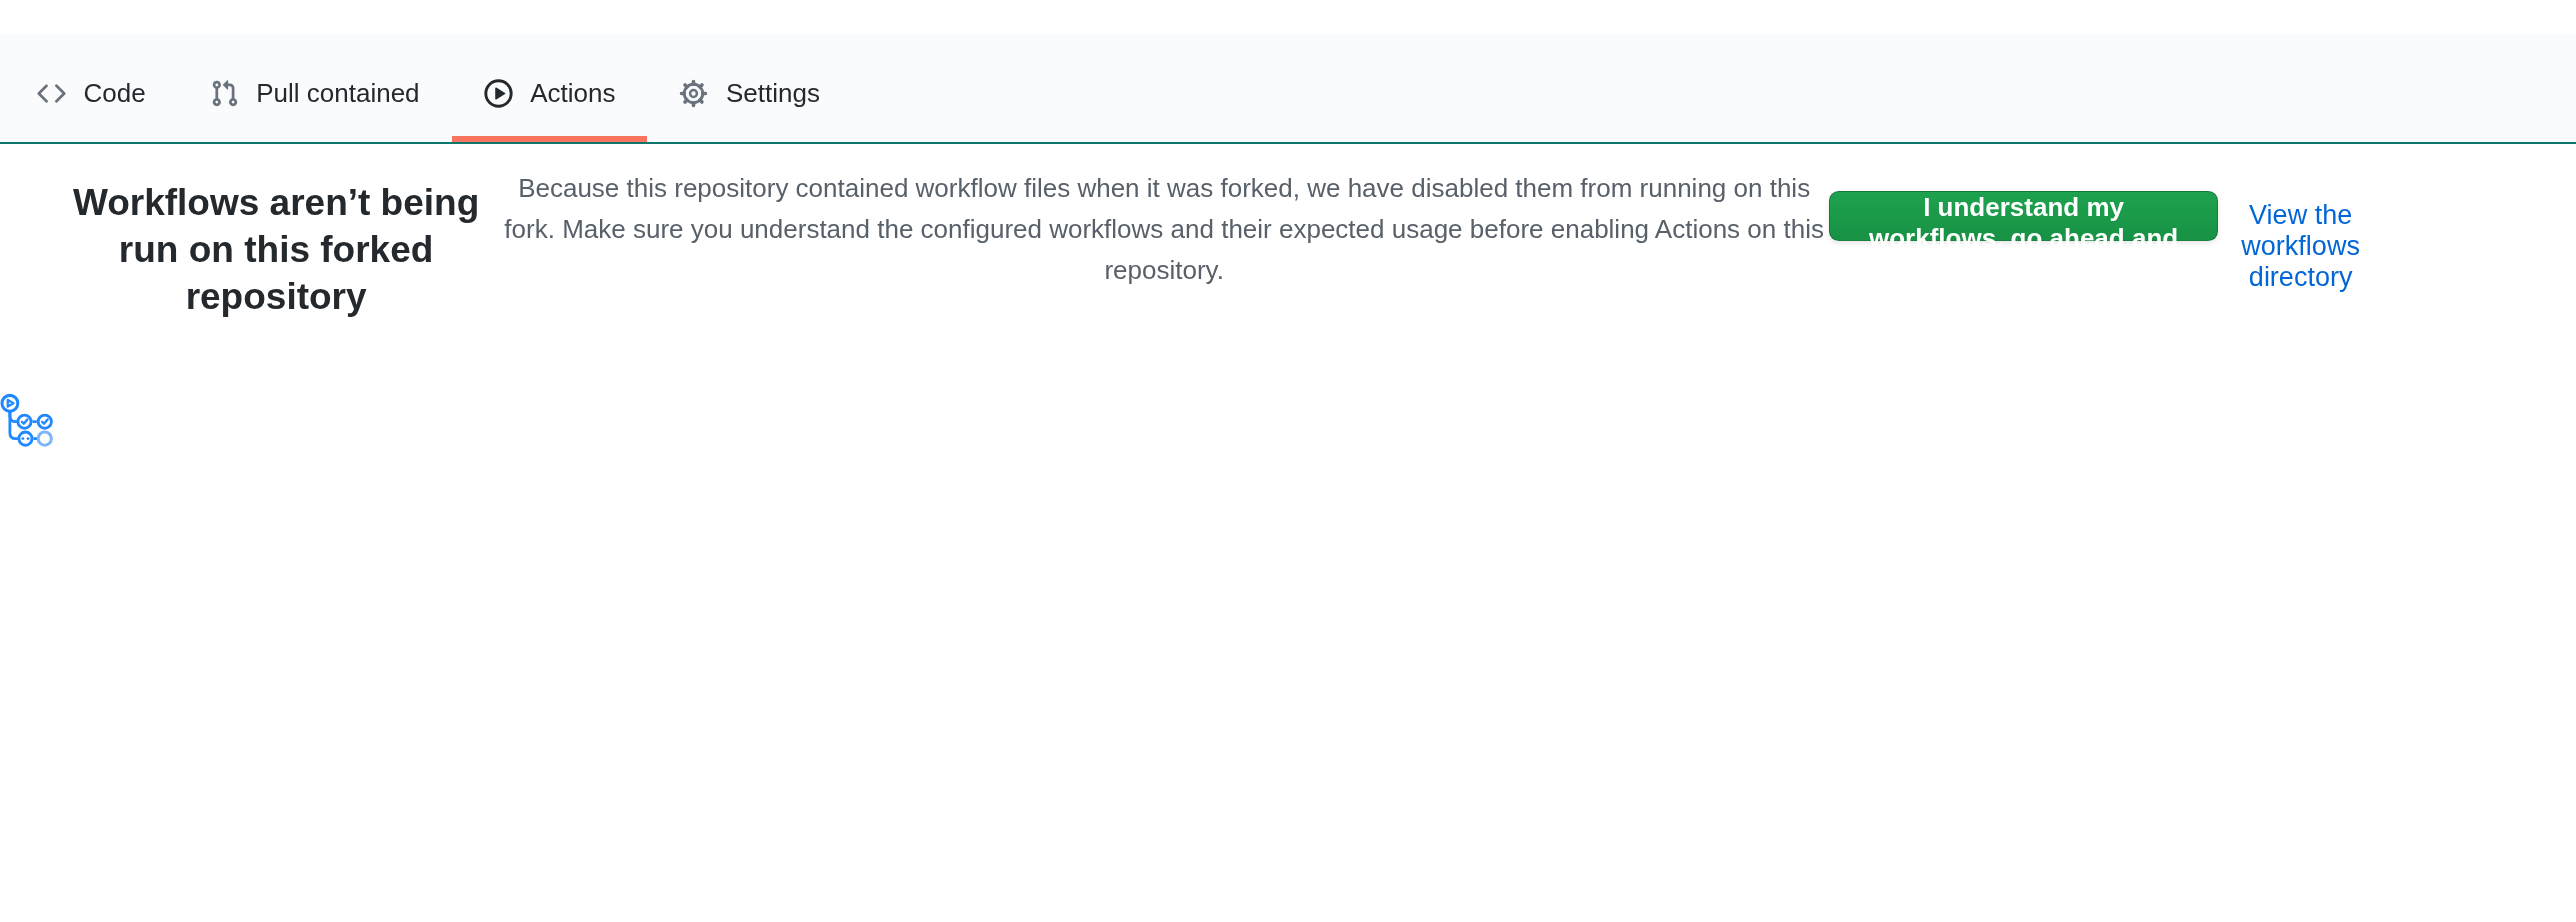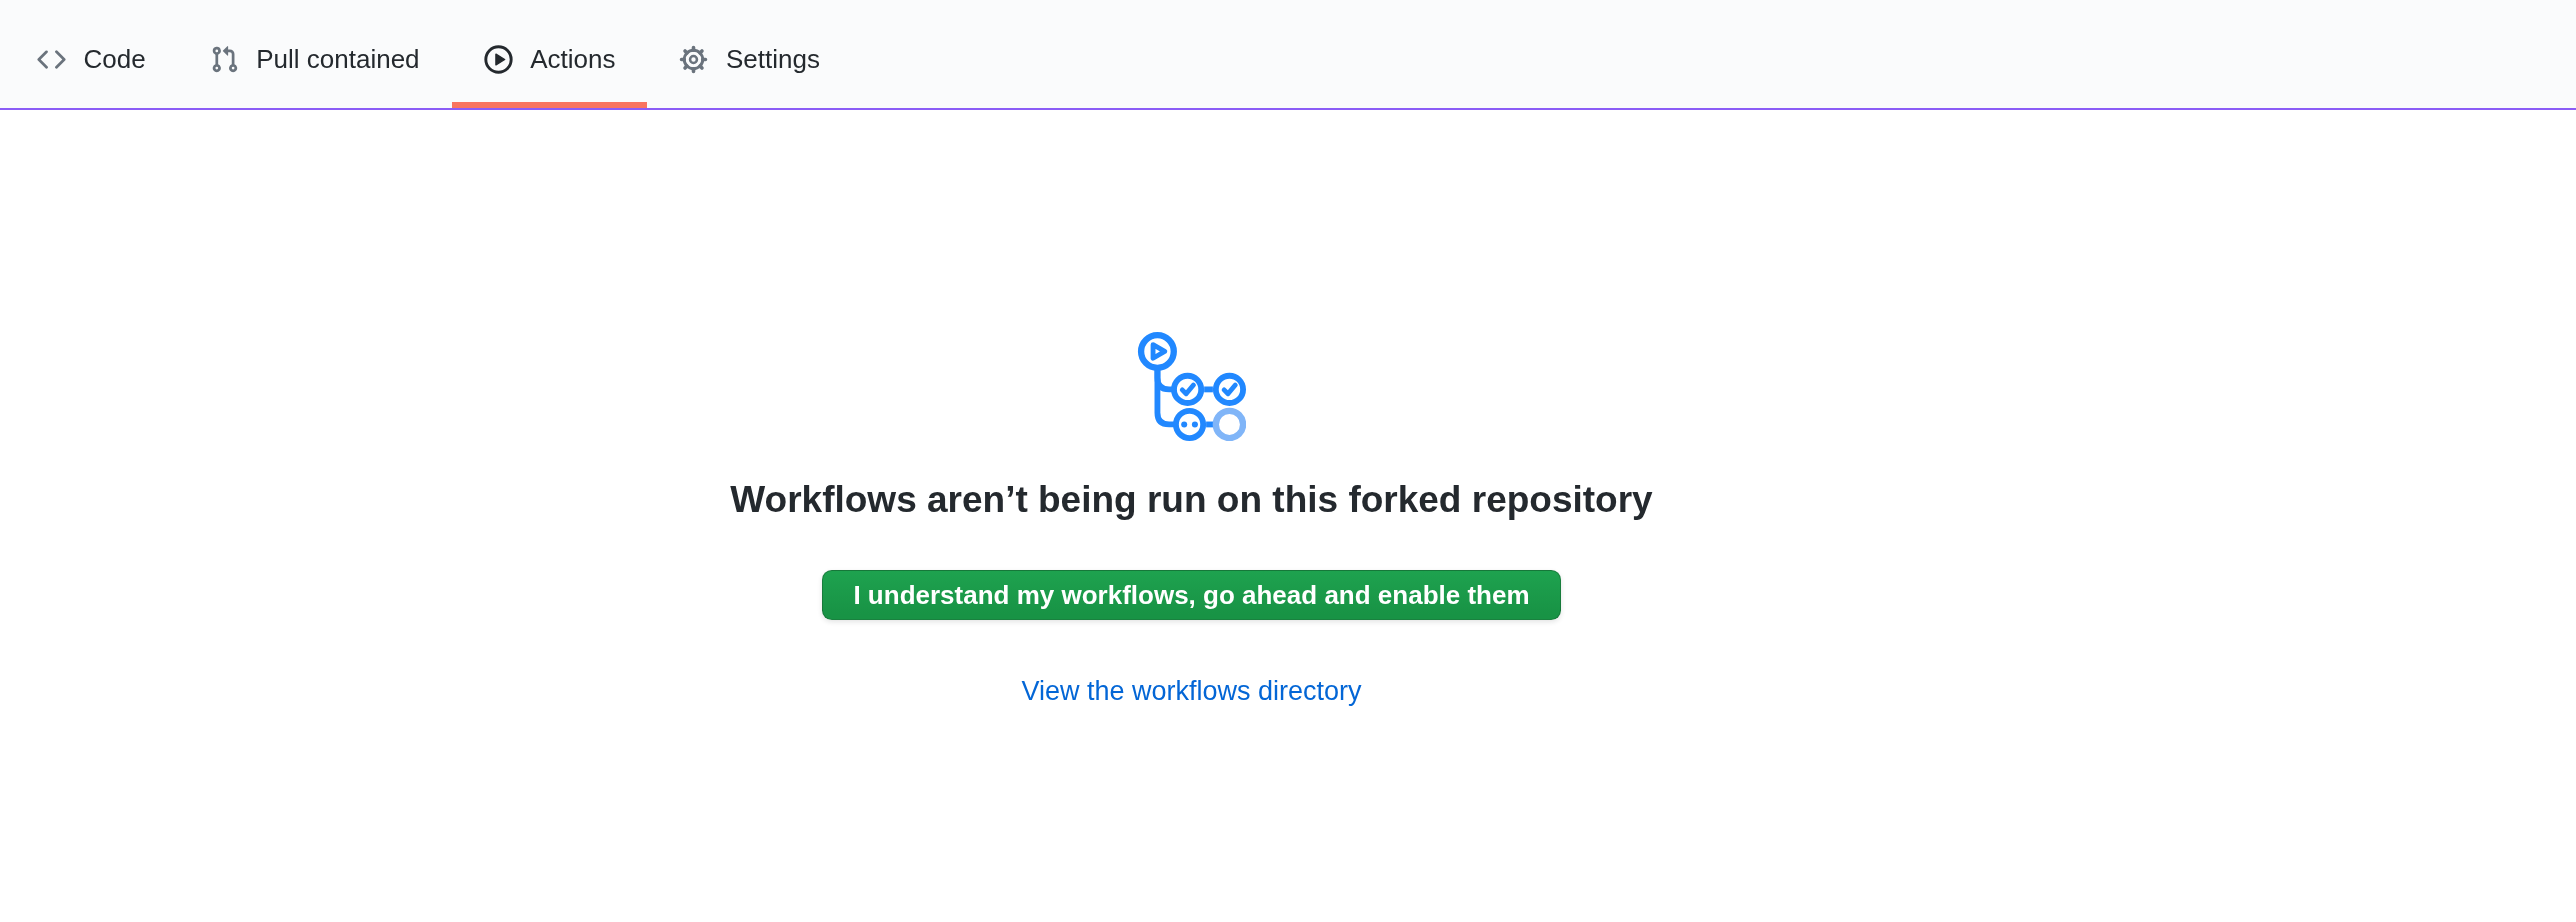--- a/index.html
+++ b/index.html
@@ -8,24 +8,25 @@
     background: #ffffff;
     font-family: "Liberation Sans", sans-serif;
     color: #24292e;
     overflow: hidden;
   }
 
   
   .repo-nav {
     height: 110px;
     background: #fafbfc;
-    border-bottom: 2px solid #8b5cf6;
+    border-bottom: 2px solid #0f766e;
     display: flex;
     align-items: stretch;
     padding-left: 4.9px;
+    margin-top: 34px;
   }
   .tab {
     display: flex;
     align-items: center;
     gap: 17.6px;
     padding: 11.7px 32px 0 32px;
     font-size: 26px;
     line-height: 29px;
     color: #24292e;
     text-decoration: none;
@@ -37,22 +38,21 @@
   .tab.active {
     font-weight: 400;
     box-shadow: inset 0 -5.9px 0 #f9745f;
   }
   .tab.active .ticon { color: #24292e; }
 
   
   .main {
     width: 2383px;
     display: flex;
-    flex-direction: column;
-    align-items: center;
+    flex-direction: row;
     text-align: center;
   }
   .workflow-art { margin-top: 221px; width: 109px; height: 110px; }
 
   .blank-title {
     margin-top: 35px;
     font-size: 37px;
     line-height: 47px;
     font-weight: 700;
     color: #24292e;
@@ -152,19 +152,20 @@
 
     <circle cx="54" cy="96" r="14" stroke="#2188ff" stroke-width="6"></circle>
     <circle cx="48.5" cy="96" r="3.1" fill="#2188ff"></circle>
     <circle cx="59.5" cy="96" r="3.1" fill="#2188ff"></circle>
 
     <circle cx="95" cy="96" r="14" stroke="#80b5f8" stroke-width="6.5"></circle>
   </svg>
 
   <h3 class="blank-title">Workflows aren’t being run on this forked repository</h3>
 
+  <p class="blank-desc">Because this repository contained workflow files when it was forked, we have disabled them from running on this fork. Make sure you understand the configured workflows and their expected usage before enabling Actions on this repository.</p>
 
   <button class="enable-btn">I understand my workflows, go ahead and enable them</button>
 
   <a class="workflows-link">View the workflows directory</a>
 
 </main>
 
 
 </body></html>

